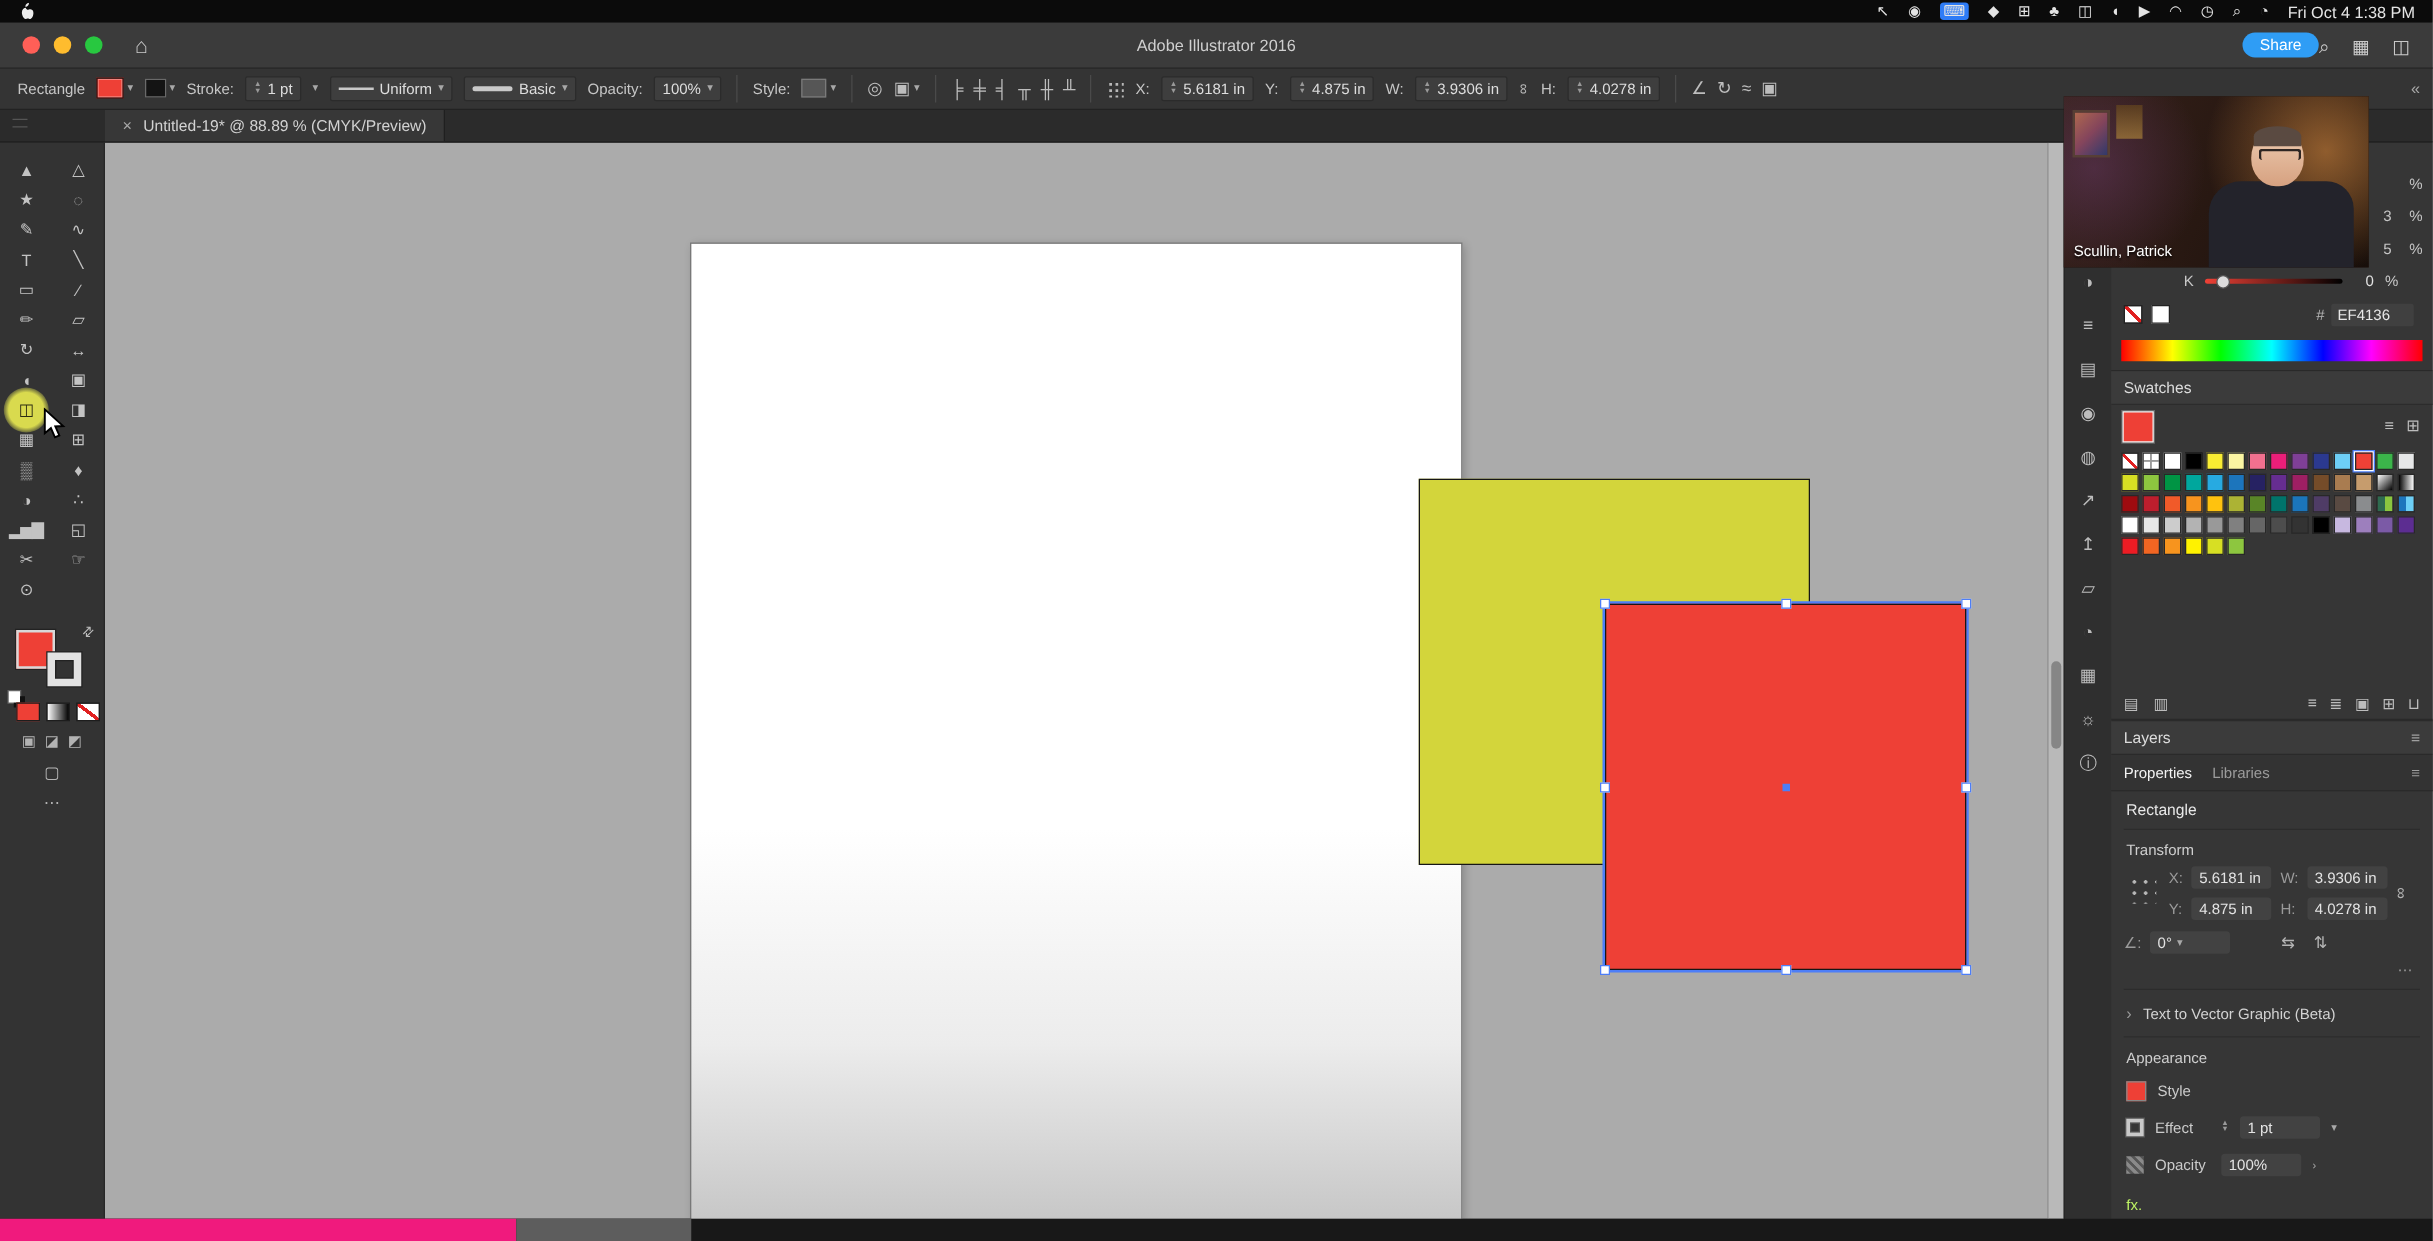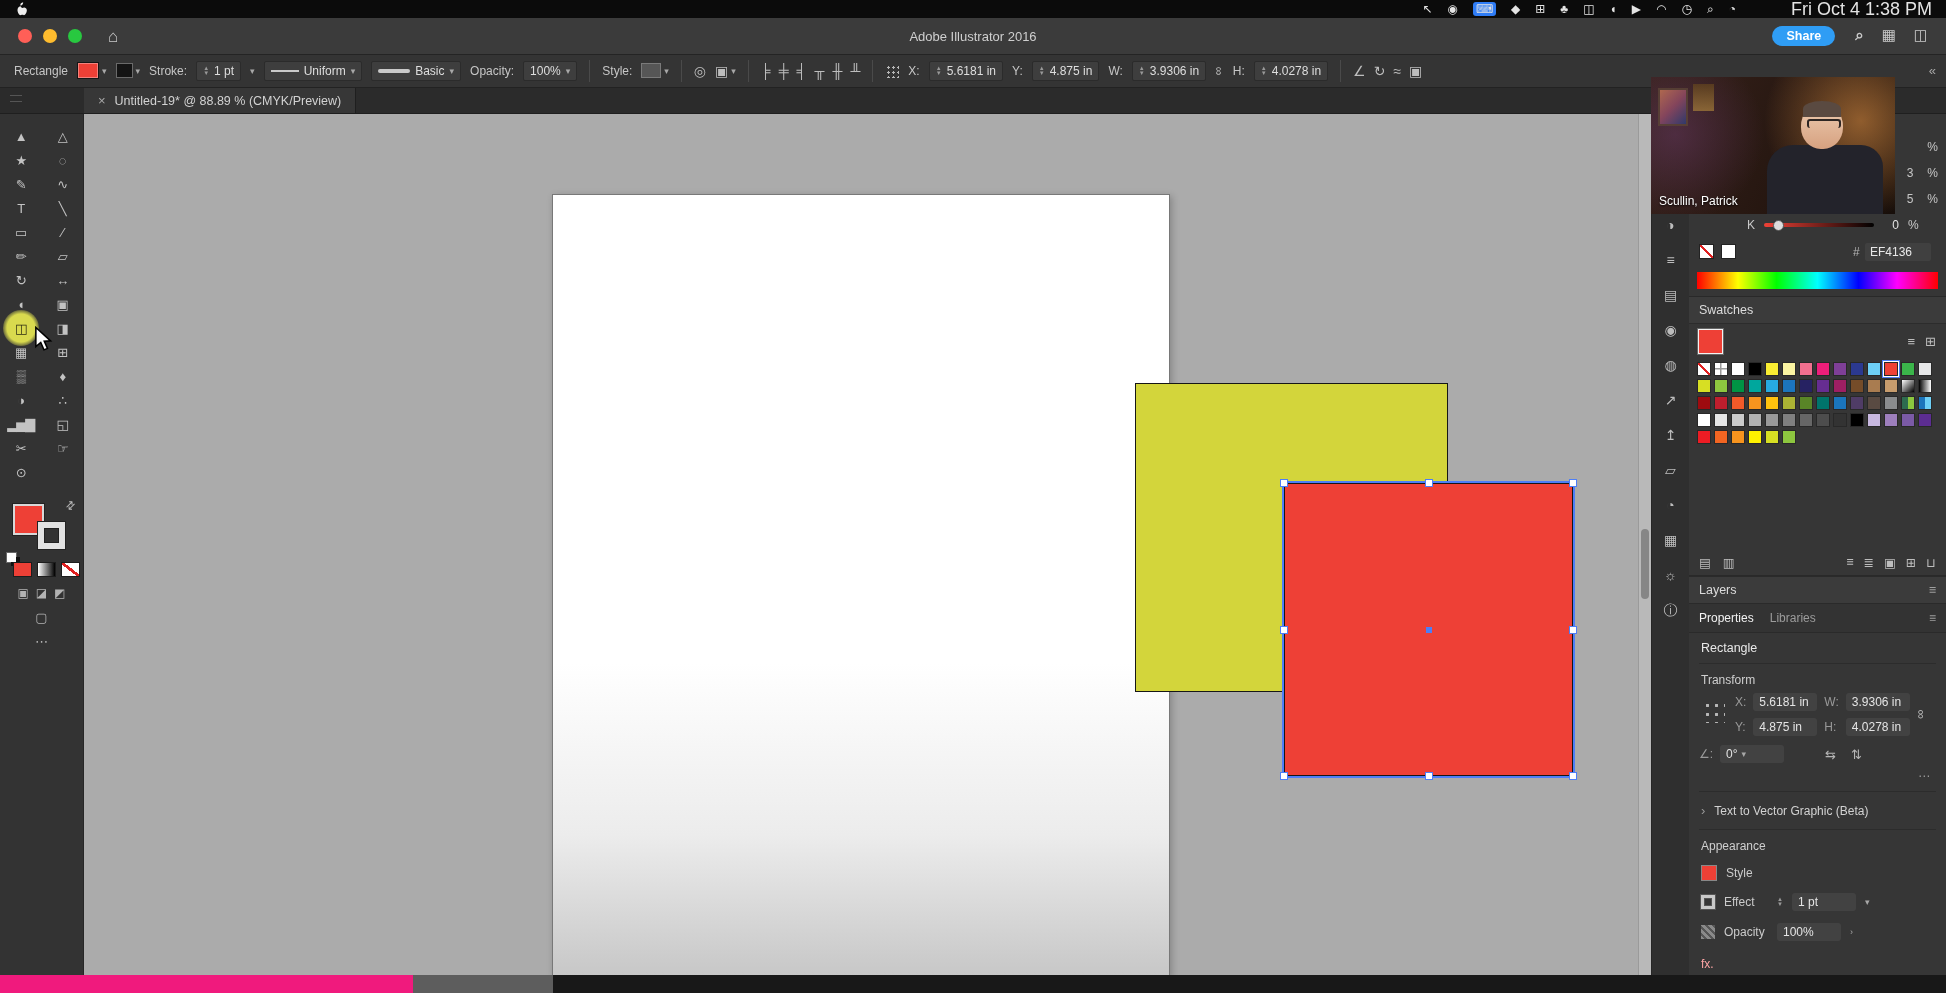--- a/index.html
+++ b/index.html
@@ -8,31 +8,31 @@
   i,em{font-style:normal;}
 
   
   .menubar{position:absolute;left:0;top:0;width:100%;height:18px;background:#0b0b0b;display:flex;
            align-items:center;color:#ececec;font-size:13px;z-index:40;}
   .apple{margin-left:14px;display:flex;align-items:center;}
   .menus{display:flex;gap:22px;margin-left:18px;white-space:nowrap;}
   .menus span:first-child{font-weight:bold;}
   .mb-right{margin-left:auto;display:flex;align-items:center;gap:15px;padding-right:14px;font-size:12px;color:#e4e4e4;white-space:nowrap;}
   .mb-right .blue-badge{background:#2e7cf6;border-radius:3px;padding:0 3px;}
-  .mb-clock{font-size:18px;margin-left:40px;}
+  .mb-clock{font-size:13px;}
 
   
   .titlebar{position:absolute;top:18px;left:0;width:100%;height:36px;background:#3b3b3b;
             border-bottom:1px solid #242424;display:flex;align-items:center;z-index:10;}
   .traffic{display:flex;gap:11px;padding-left:18px;}
   .light{width:14px;height:14px;border-radius:50%;}
   .l-red{background:#ff5f57;} .l-yel{background:#febc2e;} .l-grn{background:#28c840;}
   .home-icon{margin-left:26px;color:#c9c9c9;font-size:17px;line-height:1;}
   .tb-title{position:absolute;left:50%;transform:translateX(-50%);color:#cfcfcf;font-size:13px;}
-  .tb-right{margin-left:auto;display:flex;gap:20px;align-items:flex-start;padding-right:18px;color:#c9c9c9;font-size:15px;font-weight:bold;}
+  .tb-right{margin-left:auto;display:flex;align-items:flex-end;padding-right:18px;color:#c9c9c9;font-size:15px;}
   .share-btn{color:#fff;font-size:12.5px;padding:3px 14px;border-radius:12px;}
 
   
   .controlbar{position:absolute;top:54px;left:0;width:100%;height:34px;background:#343434;border-bottom:1px solid #222;
               display:flex;align-items:center;gap:9px;padding-left:14px;color:#c6c6c6;font-size:12px;z-index:5;box-sizing:border-box;}
   .cb-label{color:#c6c6c6;}
   .cb-box{background:#3e3e3e;border:1px solid #2b2b2b;border-radius:2px;padding:2px 6px;color:#dedede;
           display:flex;align-items:center;gap:5px;white-space:nowrap;}
   .stepper{display:inline-flex;flex-direction:column;font-size:6px;line-height:5px;color:#9a9a9a;}
   .chev{font-size:9px;color:#a8a8a8;}
@@ -158,21 +158,21 @@
   .flips{margin-left:34px;display:flex;gap:15px;color:#b5b5b5;font-size:13px;}
   .more-row{text-align:right;color:#9a9a9a;padding:6px 4px 8px;border-bottom:1px solid #2c2c2c;letter-spacing:2px;}
   .ttv-row{display:flex;align-items:center;gap:9px;padding:11px 2px;border-bottom:1px solid #2c2c2c;color:#d2d2d2;}
   .ttv-chev{color:#9a9a9a;font-size:13px;}
   .ap-row{display:flex;align-items:center;gap:9px;padding:6px 2px;}
   .ap-fill{width:14px;height:14px;border:1px solid #888;flex:none;}
   .ap-stroke{width:14px;height:14px;border:3px solid #c9c9c9;box-shadow:0 0 0 1px #555,inset 0 0 0 1px #555;box-sizing:border-box;flex:none;}
   .ap-op{width:14px;height:14px;flex:none;background:
       linear-gradient(45deg,#8a8a8a 25%,#565656 25% 50%,#8a8a8a 50% 75%,#565656 75%);background-size:7px 7px;}
   .ap-lab{color:#cbcbcb;min-width:44px;}
-  .fx-row{padding:10px 2px;color:#fca5a5;}
+  .fx-row{padding:10px 2px;color:#bef264;}
 
   
   .video{position:absolute;left:1651px;top:77px;width:244px;height:137px;z-index:50;overflow:hidden;background:#20140e;}
   .v-bg{position:absolute;inset:0;background:
       radial-gradient(circle at 86% 32%,rgba(255,166,77,.5),transparent 42%),
       radial-gradient(circle at 10% 42%,rgba(130,70,140,.35),transparent 38%),
       linear-gradient(115deg,#37221b,#251610 60%,#170e0a);}
   .art1{position:absolute;left:7px;top:11px;width:26px;height:34px;border:2px solid #5a4336;
         background:linear-gradient(135deg,#c27355,#8f4a63,#2c3c74);opacity:.85;}
   .art2{position:absolute;left:42px;top:7px;width:21px;height:27px;background:linear-gradient(0deg,#a8803a,#64451e);opacity:.7;}

